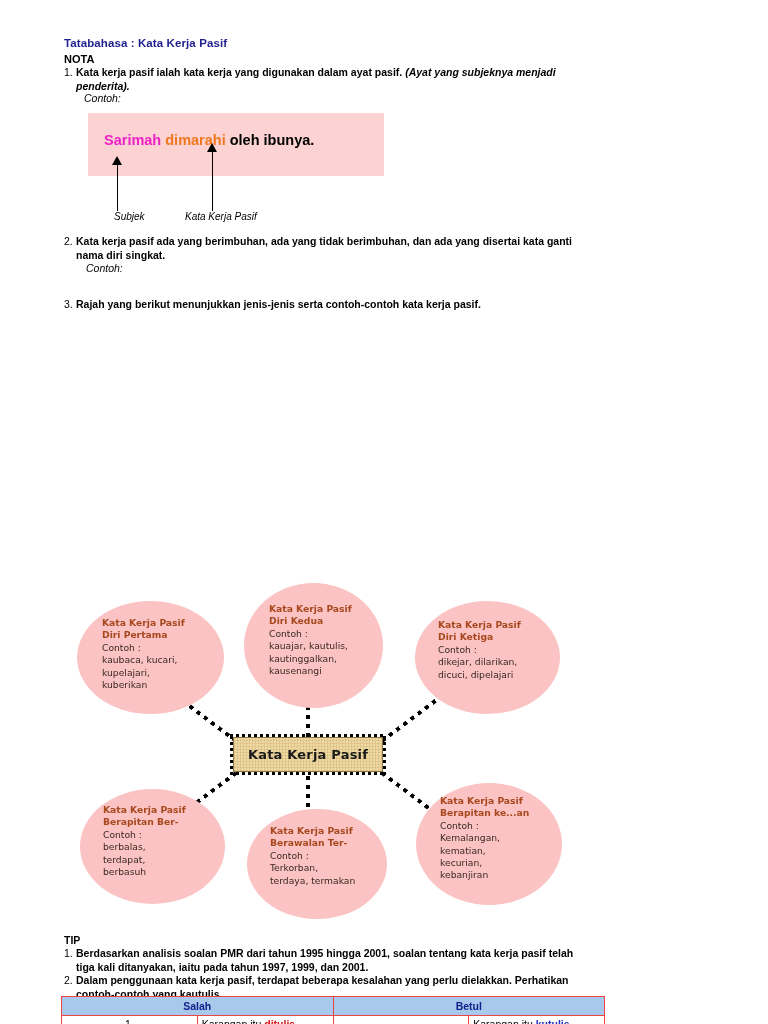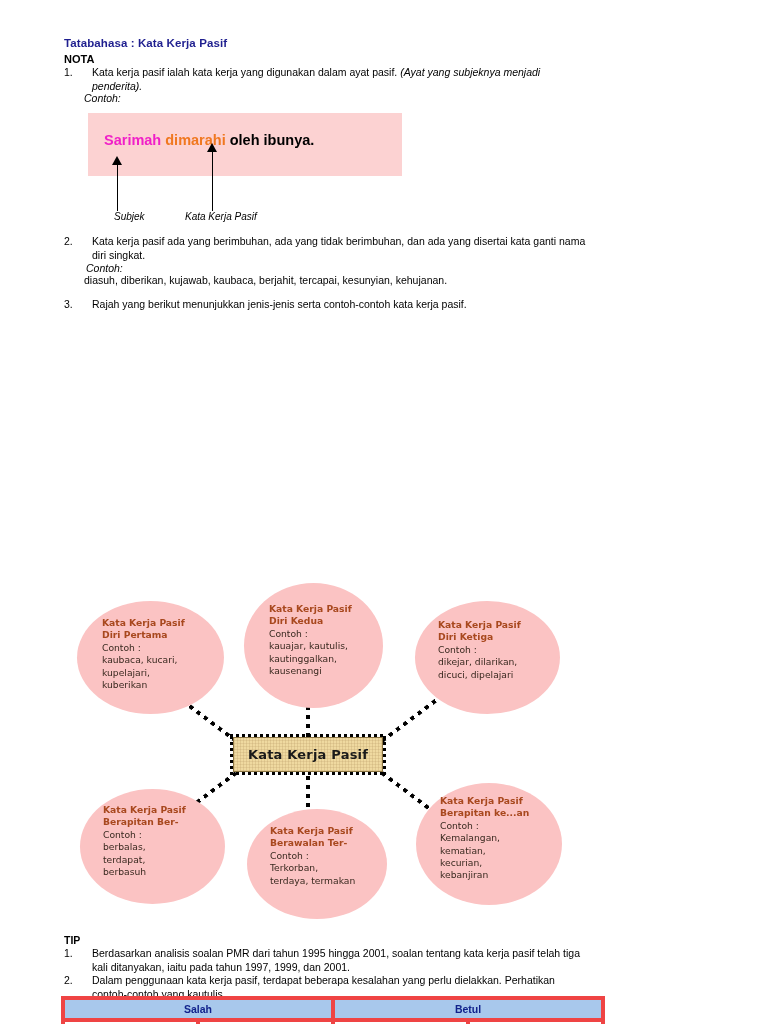--- a/index.html
+++ b/index.html
@@ -48,37 +48,37 @@
     color: #000;
     line-height: 13.5px;
   }
   .note-num {
     position: absolute;
     left: 0;
     top: 0;
     width: 20px;
   }
   .note-body {
-    margin-left: 28px;
+    margin-left: 12px;
     display: block;
+    font-weight: bold;
   }
   .note-body i { font-style: italic; }
   .contoh-lbl {
     font-style: italic;
   }
 
   
   .example-box {
     position: absolute;
     left: 88px;
     top: 107px;
     width: 296px;
     height: 63px;
     background: #fcd2d2;
-    padding-left: 18px;
   }
   .example-sentence {
     position: absolute;
     left: 16px;
     top: 19px;
     font-size: 14.5px;
     font-weight: bold;
     white-space: nowrap;
   }
   .w-subjek { color: #f020c8; }
@@ -210,21 +210,21 @@
   
   .cmp-table {
     position: absolute;
     left: 61px;
     top: 990px;
     width: 544px;
     border-collapse: collapse;
     table-layout: fixed;
   }
   .cmp-table th, .cmp-table td {
-    border: 4px solid #ef4444;
+    border: 1px solid #ef4444;
     font-size: 10.5px;
     padding: 2px 4px;
   }
   .cmp-table th {
     background: #a8c8ec;
     color: #11228c;
     font-weight: bold;
     text-align: center;
     height: 14px;
   }
@@ -262,21 +262,20 @@
 
   <div class="callout-head" style="left:207px; top:137px;"></div>
   <div class="callout-line" style="left:212px; top:146px; height:59px;"></div>
   <div class="callout-label" style="left:185px; top:205px;">Kata Kerja Pasif</div>
 
   <div class="note-item" style="left:64px; top:229px; width:525px;">
     <span class="note-num">2.</span>
     <span class="note-body">Kata kerja pasif ada yang berimbuhan, ada yang tidak berimbuhan, dan ada yang disertai kata ganti nama diri singkat.</span>
   </div>
   <div class="note-item contoh-lbl" style="left:86px; top:256px;">Contoh:</div>
-  <div class="note-item" style="left:84px; top:268px;">diasuh, diberikan, kujawab, kaubaca, berjahit, tercapai, kesunyian, kehujanan.</div>
 
   <div class="note-item" style="left:64px; top:292px; width:525px;">
     <span class="note-num">3.</span>
     <span class="note-body">Rajah yang berikut menunjukkan jenis-jenis serta contoh-contoh kata kerja pasif.</span>
   </div>
 
   <div class="diagram">
 
     <div class="arrow" style="left:176px; top:168px; width:90px; transform: rotate(-143deg);">
       <div class="shaft" style="width:78px;"></div>

